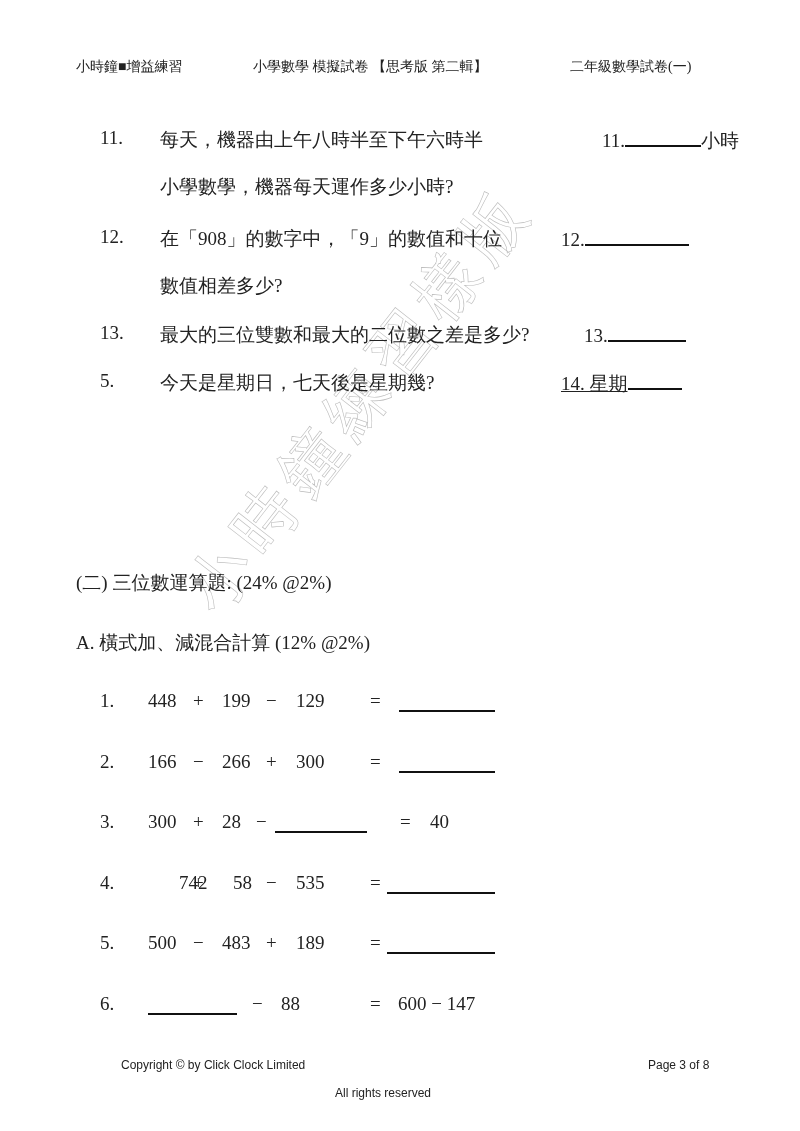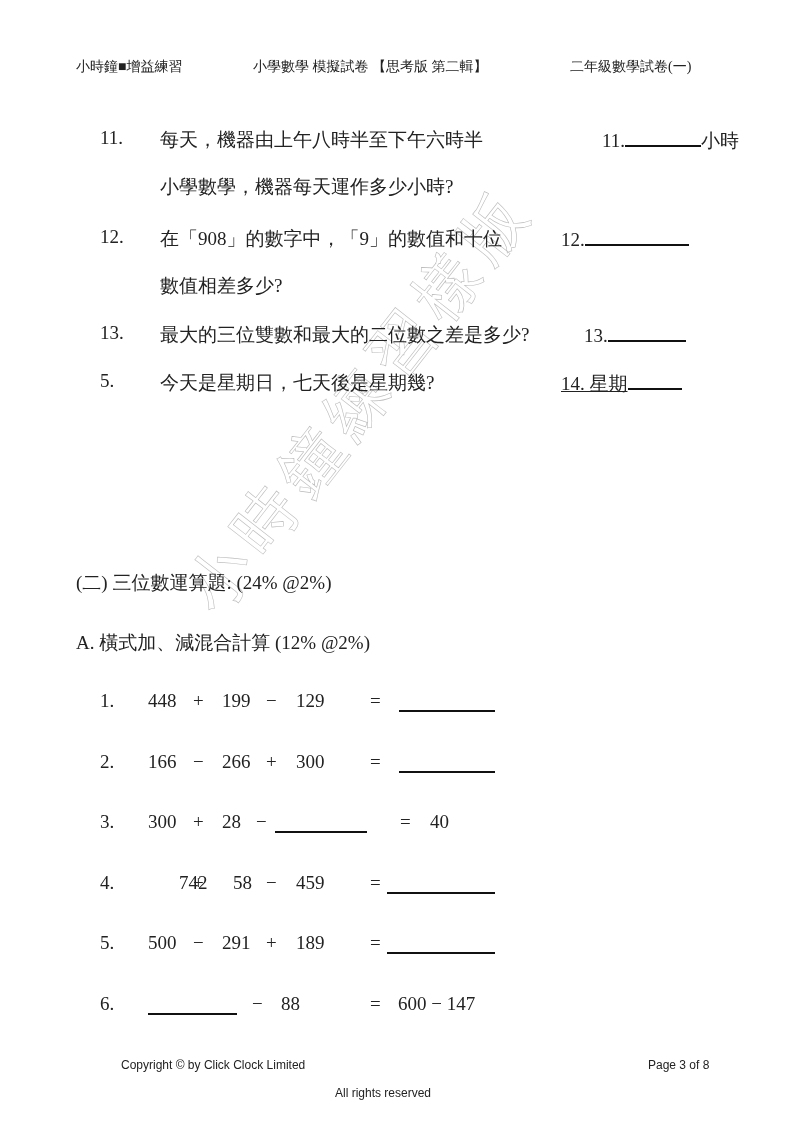--- a/index.html
+++ b/index.html
@@ -86,28 +86,28 @@
 <div class="abs q" style="left:256px; top:811px;">−</div>
 <div class="abs" style="left:275px; top:811px;"><span class="blank" style="width:92px; height:20px;"></span></div>
 <div class="abs q" style="left:400px; top:811px;">=</div>
 <div class="abs q" style="left:430px; top:811px;">40</div>
 
 <div class="abs q" style="left:100px; top:872px;">4.</div>
 <div class="abs q" style="left:148px; top:872px;margin-left:31px;">742</div>
 <div class="abs q" style="left:193px; top:872px;">+</div>
 <div class="abs q" style="left:233px; top:872px;">58</div>
 <div class="abs q" style="left:266px; top:872px;">−</div>
-<div class="abs q" style="left:296px; top:872px;">459</div>
+<div class="abs q" style="left:296px; top:872px;">535</div>
 <div class="abs q" style="left:370px; top:872px;">=</div>
 <div class="abs" style="left:387px; top:872px;"><span class="blank" style="width:108px; height:20px;"></span></div>
 
 <div class="abs q" style="left:100px; top:932px;">5.</div>
 <div class="abs q" style="left:148px; top:932px;">500</div>
 <div class="abs q" style="left:193px; top:932px;">−</div>
-<div class="abs q" style="left:222px; top:932px;">291</div>
+<div class="abs q" style="left:222px; top:932px;">483</div>
 <div class="abs q" style="left:266px; top:932px;">+</div>
 <div class="abs q" style="left:296px; top:932px;">189</div>
 <div class="abs q" style="left:370px; top:932px;">=</div>
 <div class="abs" style="left:387px; top:932px;"><span class="blank" style="width:108px; height:20px;"></span></div>
 
 <div class="abs q" style="left:100px; top:993px;">6.</div>
 <div class="abs" style="left:148px; top:993px;"><span class="blank" style="width:89px; height:20px;"></span></div>
 <div class="abs q" style="left:252px; top:993px;">−</div>
 <div class="abs q" style="left:281px; top:993px;">88</div>
 <div class="abs q" style="left:370px; top:993px;">=</div>

